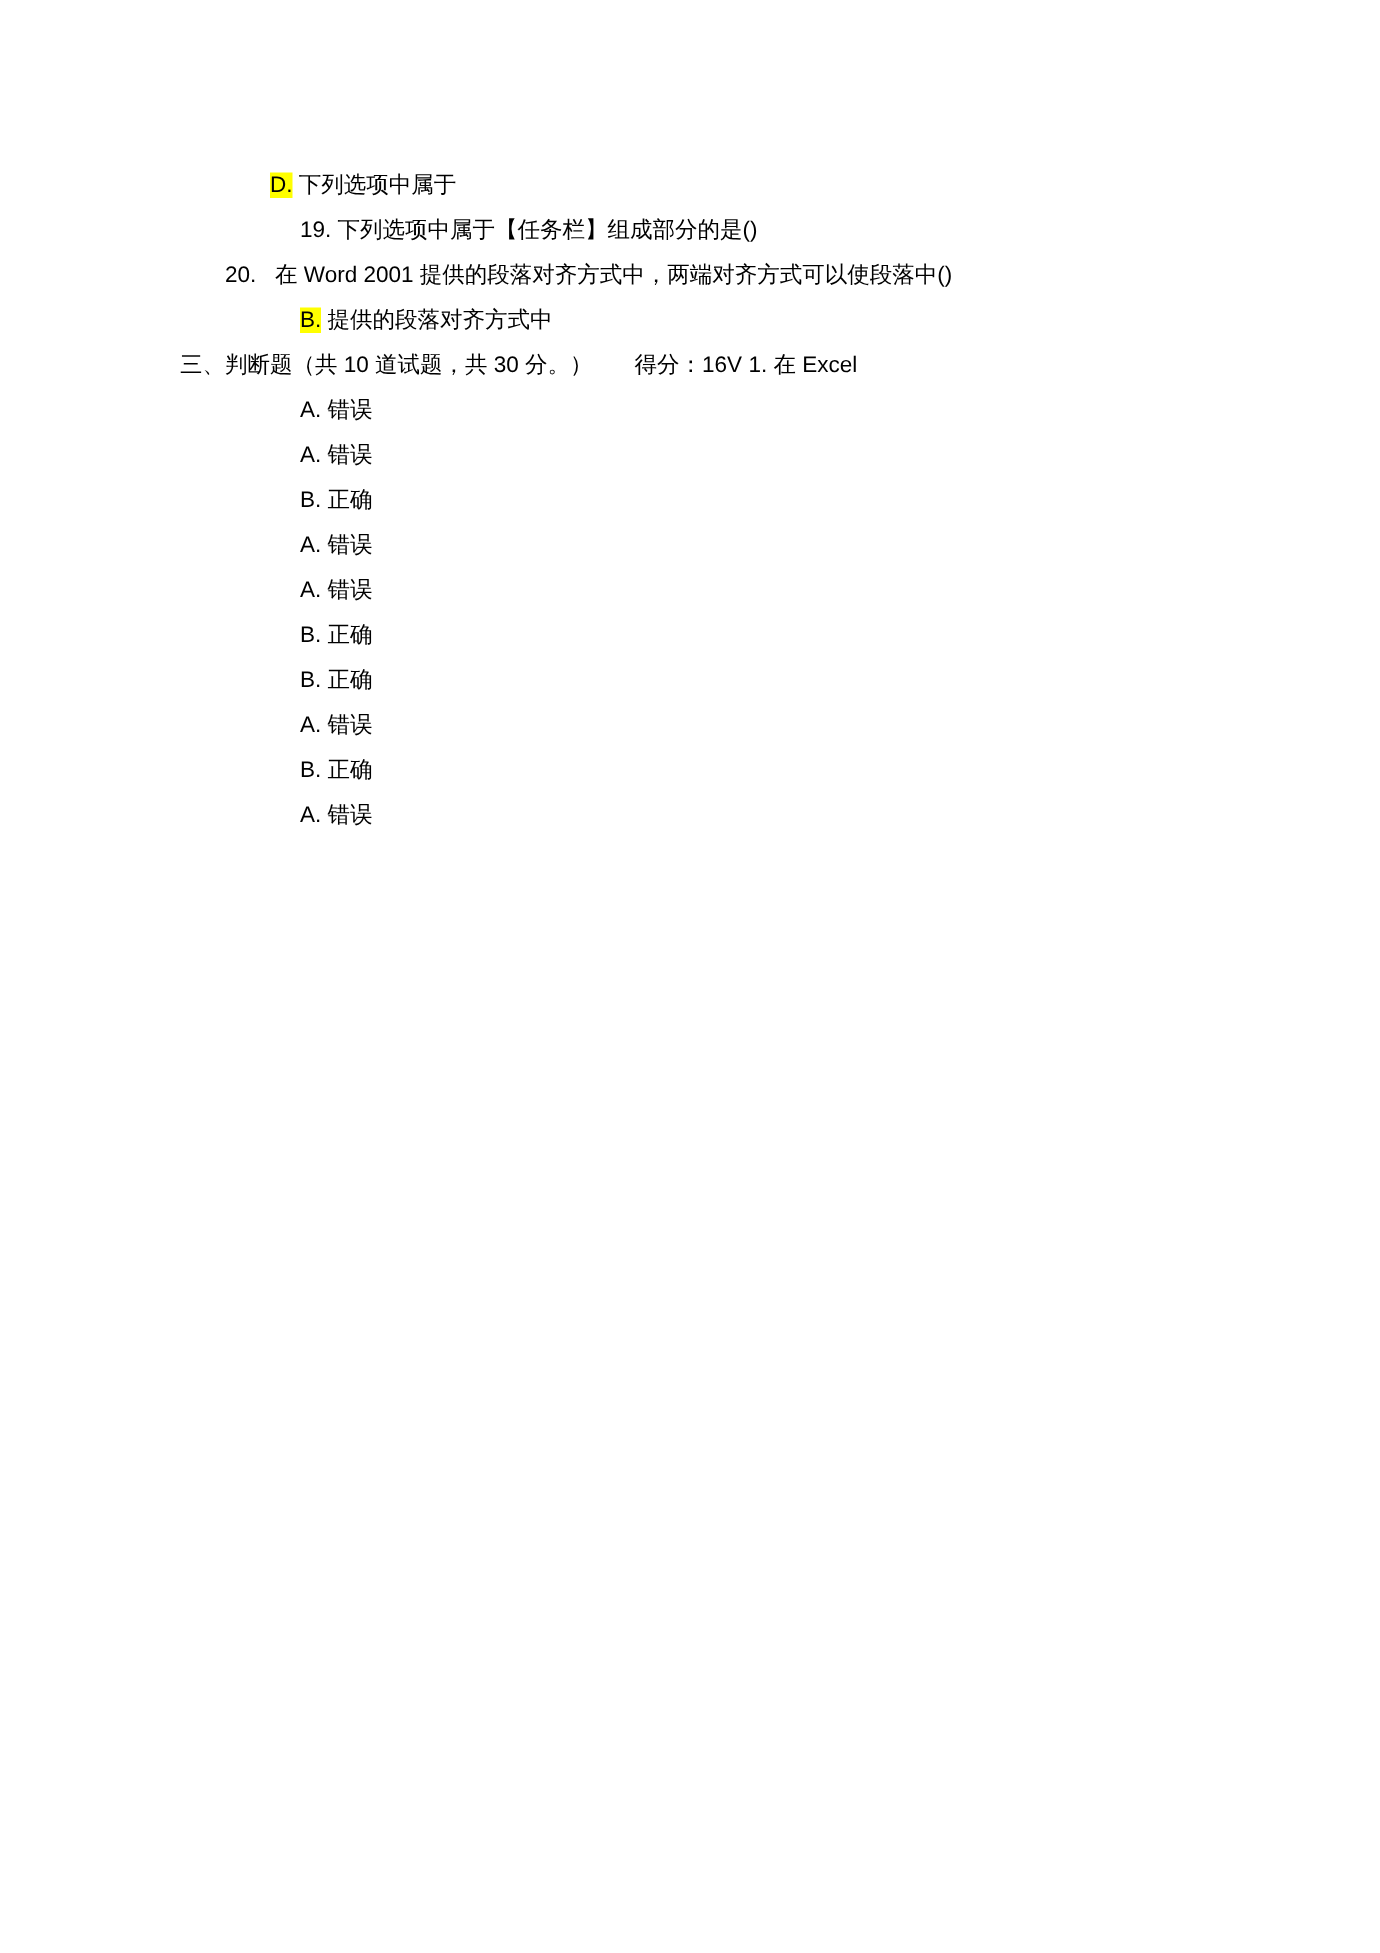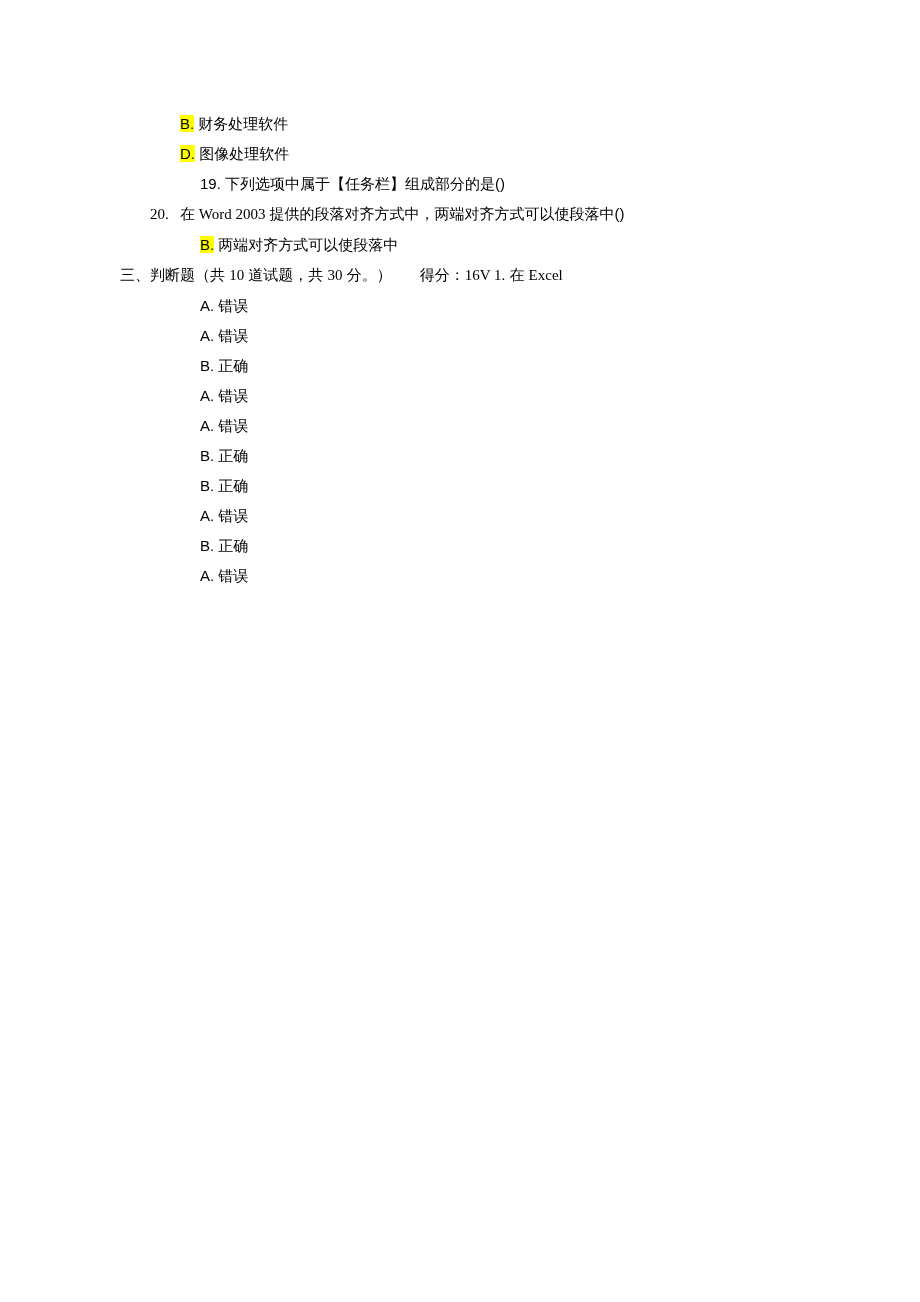--- a/index.html
+++ b/index.html
@@ -32,49 +32,46 @@
     .section {
       padding-left: 0px;
     }
     .highlight {
       background-color: #ffff00;
     }
     .letter {
       font-family: Arial, sans-serif;
     }
     .english {
-      font-family: Liberation Serif, serif;
+      font-family: Liberation Sans, sans-serif;
       margin-top: 19px;
     }
     .spacer {
       display: inline-block;
       width: 28px;
     }
   </style>
 </head>
 <body>
 
 <div>
 
   <div class="line indent-1">
-    <span class="highlight letter">B.</span><span> 财务处理软件</span>
-  </div>
-  <div class="line indent-1">
-    <span class="highlight letter">D.</span><span> 图像处理软件</span>
+    <span class="highlight letter">D.</span><span> 下列选项中属于</span>
   </div>
   <div class="line indent-2">
     <span class="letter">19.</span><span>   下列选项中属于【任务栏】组成部分的是()</span>
   </div>
 
   <div class="line indent-0">
-    <span class="english">20.&nbsp;&nbsp;&nbsp;在 </span><span class="english">Word 2003</span><span> 提供的段落对齐方式中，两端对齐方式可以使段落中()</span>
+    <span class="english">20.&nbsp;&nbsp;&nbsp;在 </span><span class="english">Word 2001</span><span> 提供的段落对齐方式中，两端对齐方式可以使段落中()</span>
   </div>
 
   <div class="line indent-2">
-    <span class="highlight letter">B.</span><span> 两端对齐方式可以使段落中</span>
+    <span class="highlight letter">B.</span><span> 提供的段落对齐方式中</span>
   </div>
 
   <div class="line section">
     <span>三、判断题（共 </span><span class="english">10</span><span> 道试题，共 </span><span class="english">30</span><span> 分。）</span><span class="spacer"></span><span>得分：</span><span class="english">16V 1.</span><span>   在 </span><span class="english">Excel</span>
   </div>
 
   <div class="line indent-2"><span class="letter">A.</span><span> 错误</span></div>
   <div class="line indent-2"><span class="letter">A.</span><span> 错误</span></div>
   <div class="line indent-2"><span class="letter">B.</span><span> 正确</span></div>
   <div class="line indent-2"><span class="letter">A.</span><span> 错误</span></div>

